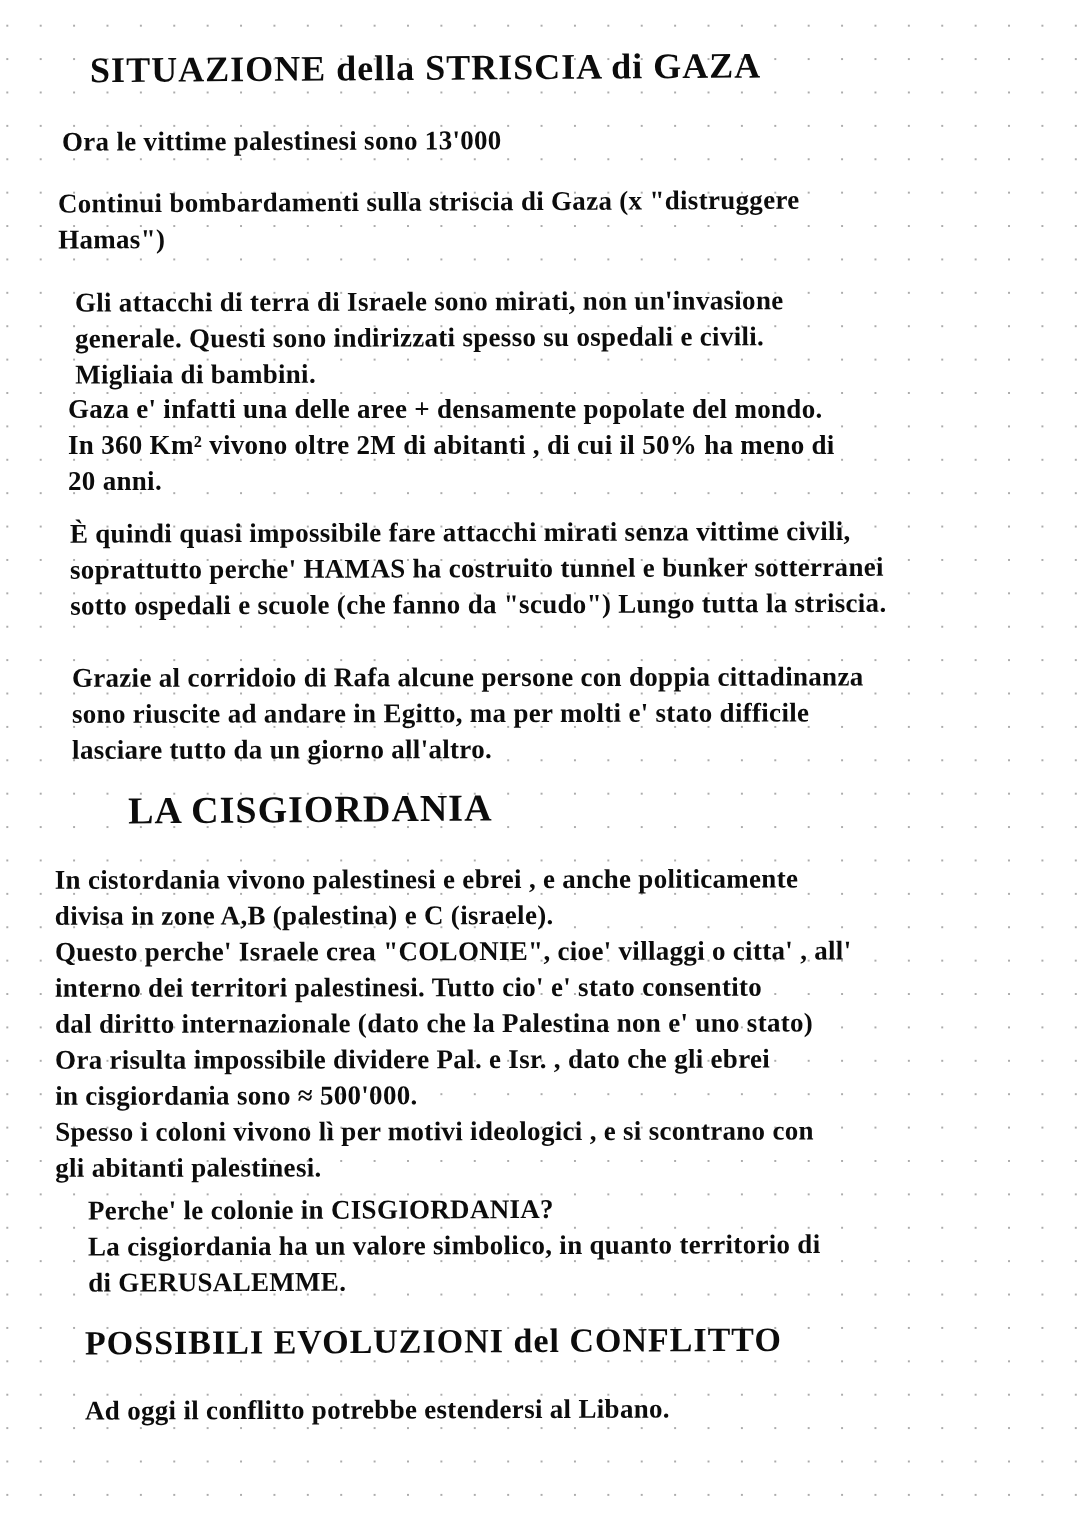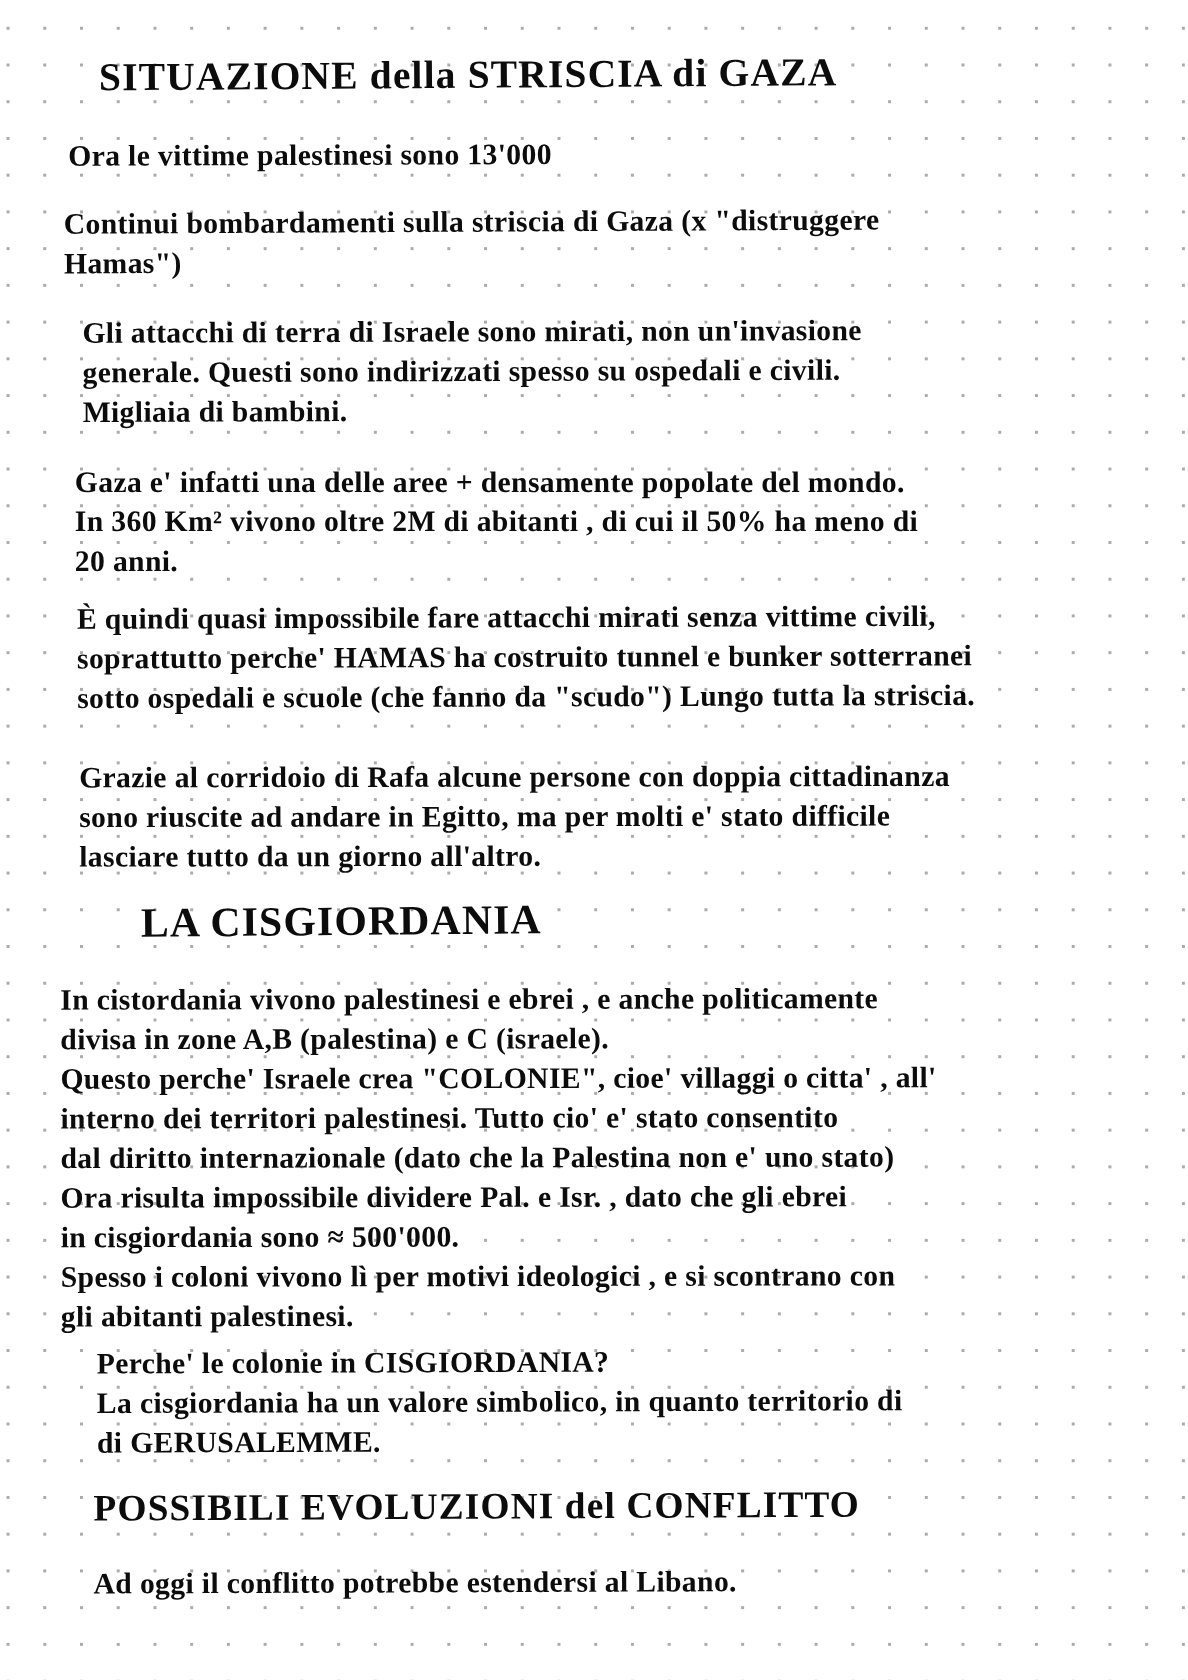--- a/index.html
+++ b/index.html
@@ -34,21 +34,21 @@
     padding-left: 90px;
     transform: rotate(-0.4deg);
   }
   .para {
     font-size: 27px;
     line-height: 36px;
   }
   .p-victims   { margin-top: 32px; padding-left: 62px;  transform: rotate(-0.2deg); }
   .p-bombings  { margin-top: 25px; padding-left: 58px;  transform: rotate(-0.3deg); }
   .p-ground    { margin-top: 28px; padding-left: 75px;  transform: rotate(-0.2deg); }
-  .p-density   { margin-top: 29px; padding-left: 68px;  transform: rotate(0deg);    }
+  .p-density   { padding-left: 68px;  transform: rotate(0deg);    }
   .p-tunnels   { margin-top: 15px; padding-left: 70px;  transform: rotate(-0.2deg); }
   .p-rafah     { margin-top: 37px; padding-left: 72px;  transform: rotate(-0.1deg); }
   .h-westbank {
     margin-top: 16px;
     font-size: 38px;
     line-height: 48px;
     letter-spacing: 1px;
     padding-left: 128px;
     transform: rotate(-0.5deg);
   }

